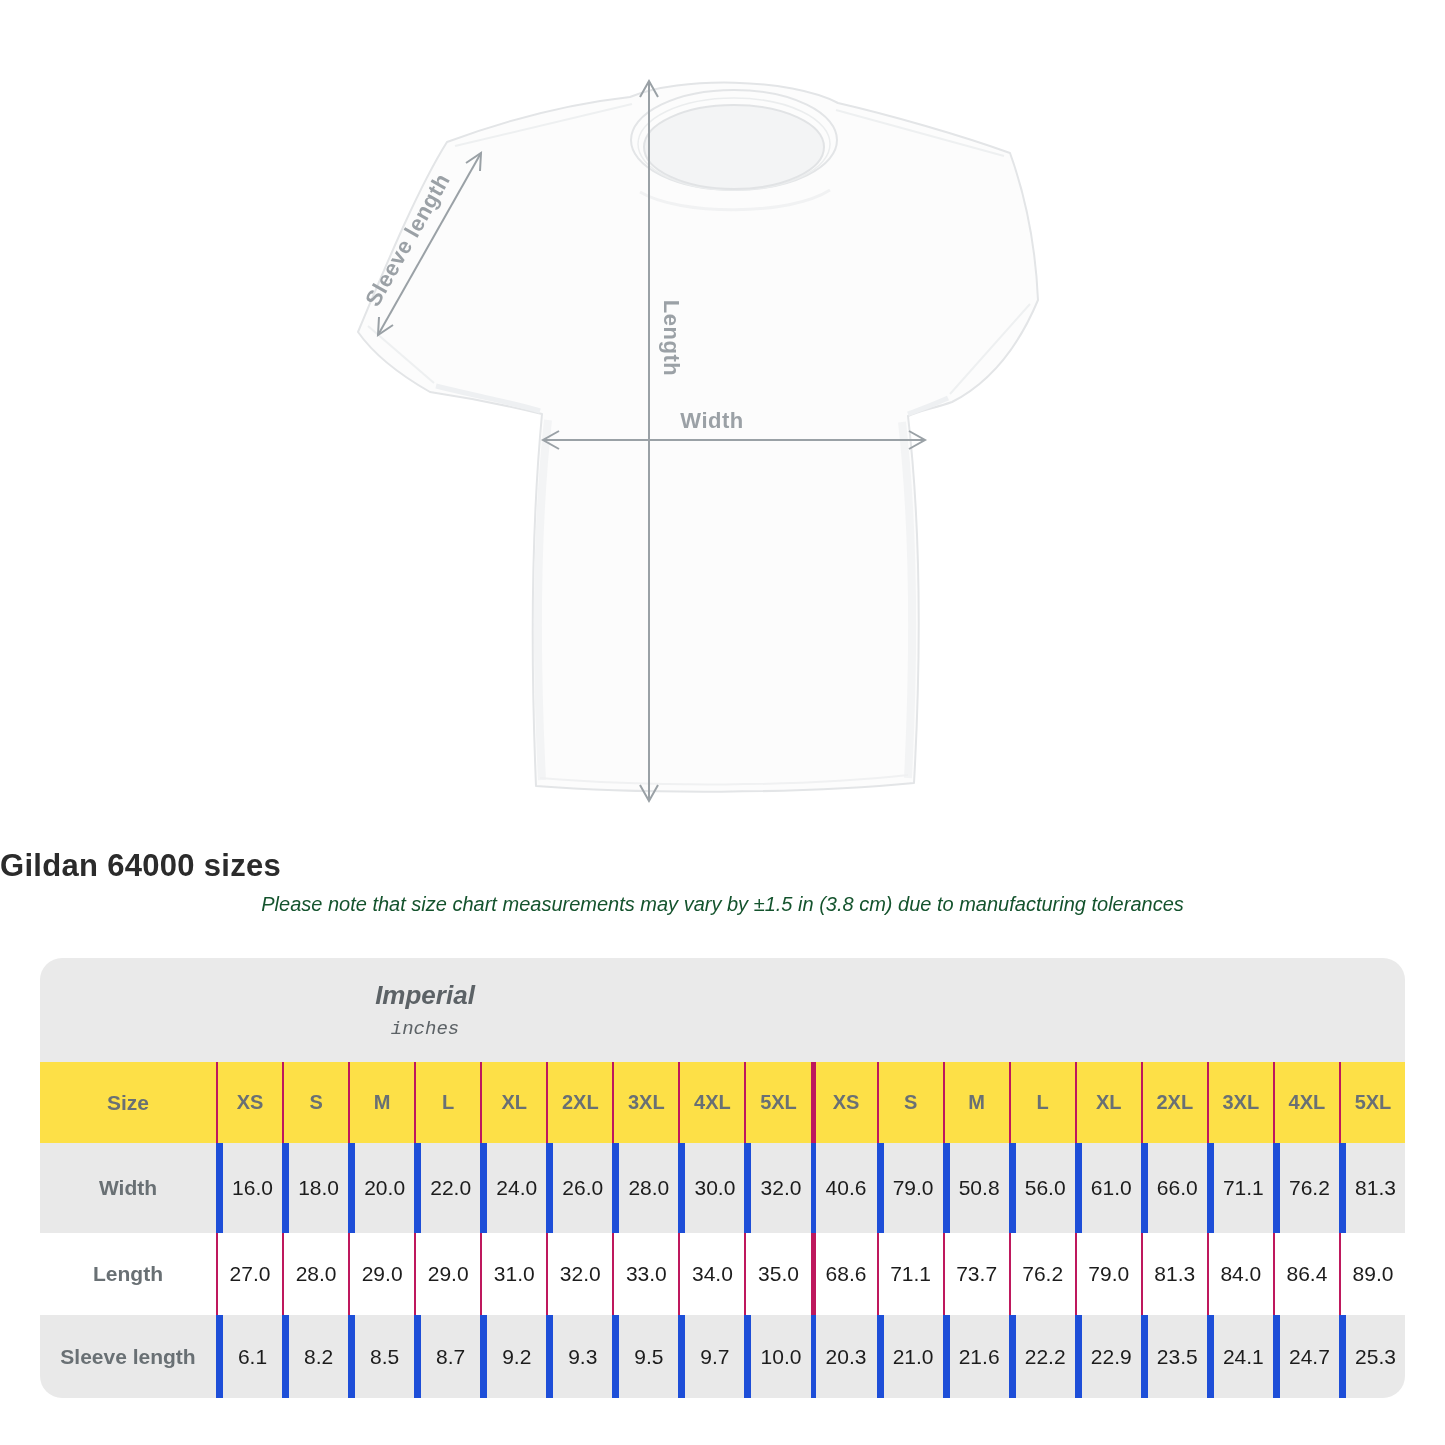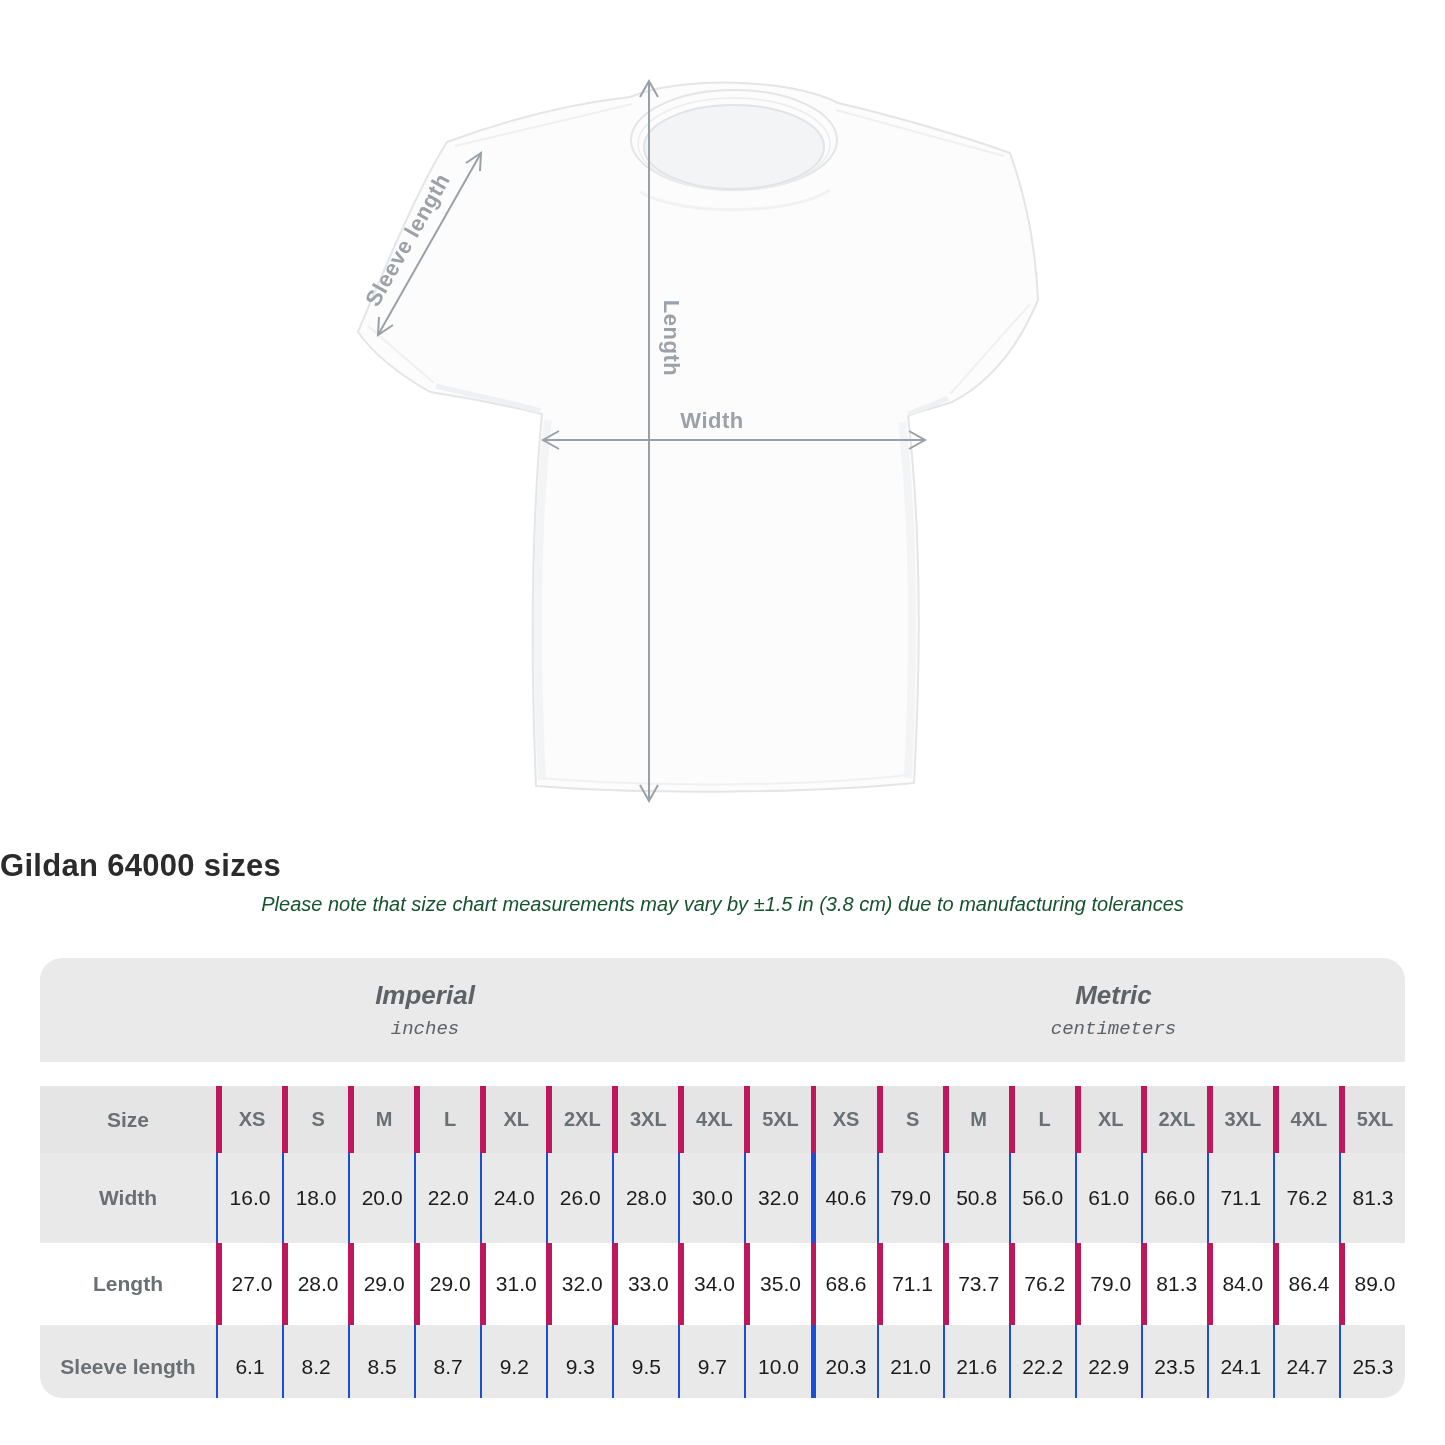--- a/index.html
+++ b/index.html
@@ -30,27 +30,27 @@
     position:absolute;left:40px;top:958px;width:1365px;height:440px;
     border-radius:22px;overflow:hidden;background:#ffffff;
   }
   .band{height:104px;background:#eaeaea;display:flex;gap:12px;}
   .band-section{display:flex;flex-direction:column;align-items:center;justify-content:center;}
   .band-imperial{width:770px;}
   .band-metric{flex:1;}
   .band-title{font-size:26px;font-weight:bold;font-style:italic;color:#5c6266;}
   .band-sub{font-size:19px;font-style:italic;color:#5c6266;margin-top:7px;font-family:Liberation Mono, monospace;}
   .trow{display:grid;grid-template-columns:176px repeat(18,1fr);}
-  .row-size{height:67px;background:#e5e5e5;margin-top:24px;}
+  .row-size{height:81px;background:#fde047;}
   .row-width{height:90px;background:#e9e9e9;}
   .row-length{height:82px;background:#ffffff;}
   .row-sleeve{height:83px;background:#e9e9e9;}
   .cell{display:flex;align-items:center;justify-content:center;box-sizing:border-box;}
-  .trow.white .cell + .cell{border-left:6px solid #be185d;}
-  .trow.gray  .cell + .cell{border-left:2px solid #1d4ed8;text-align:center;}
+  .trow.white .cell + .cell{border-left:2px solid #be185d;}
+  .trow.gray  .cell + .cell{border-left:7px solid #1d4ed8;text-align:center;}
   .trow.white .cell.sec{border-left-width:5px;}
   .trow.gray  .cell.sec{border-left-width:5px;}
   .rlabel{font-size:21px;font-weight:bold;color:#697074;}
   .head{font-size:20px;font-weight:bold;color:#697074;}
   .num{font-size:21px;color:#1c1c1c;}
 </style>
 </head>
 <body>
 
 <div class="stage">
@@ -110,24 +110,20 @@
 
   <h1 class="page-title">Gildan 64000 sizes</h1>
   <p class="tolerance-note">Please note that size chart measurements may vary by ±1.5 in (3.8 cm) due to manufacturing tolerances</p>
 
   <div class="size-table">
 
     <div class="band">
       <div class="band-section band-imperial">
         <div class="band-title">Imperial</div>
         <div class="band-sub">inches</div>
-      </div>
-      <div class="band-section band-metric">
-        <div class="band-title">Metric</div>
-        <div class="band-sub">centimeters</div>
       </div>
     </div>
 
     <div class="trow white row-size">
       <div class="cell rlabel">Size</div>
       <div class="cell head">XS</div>
       <div class="cell head">S</div>
       <div class="cell head">M</div>
       <div class="cell head">L</div>
       <div class="cell head">XL</div>

